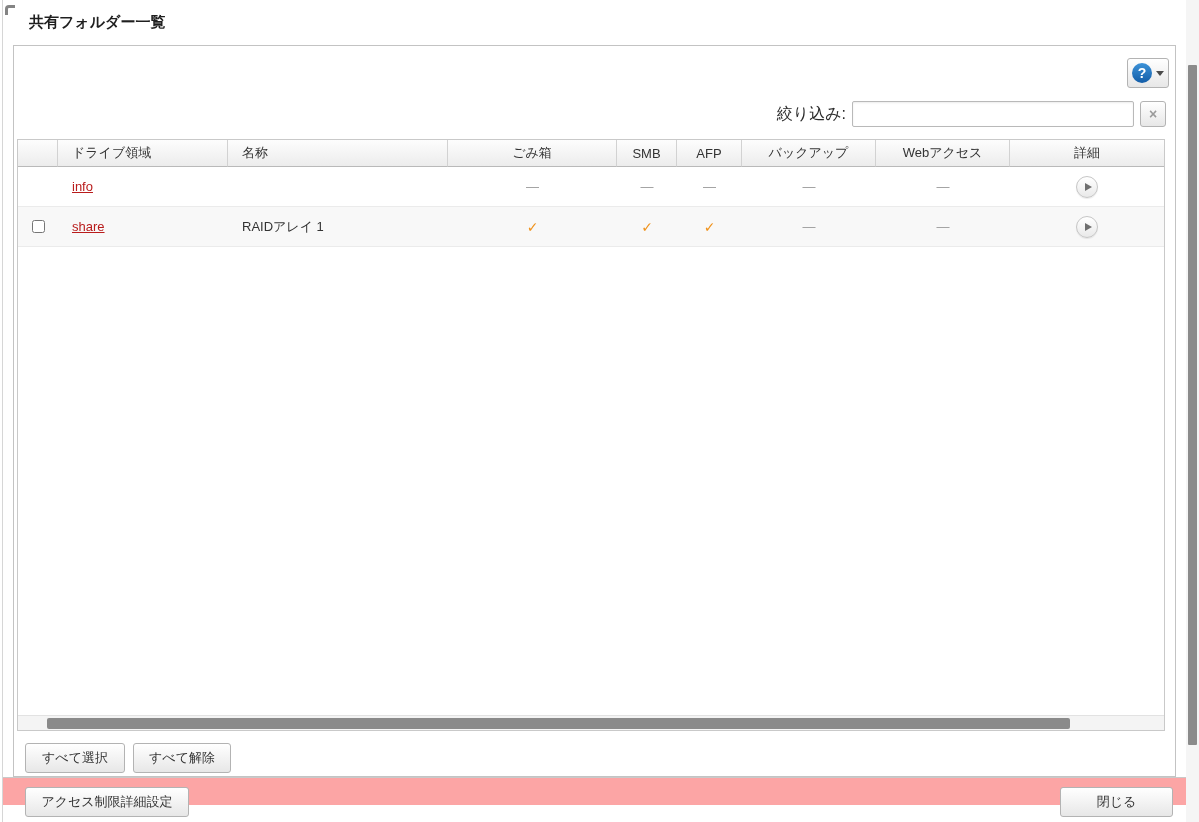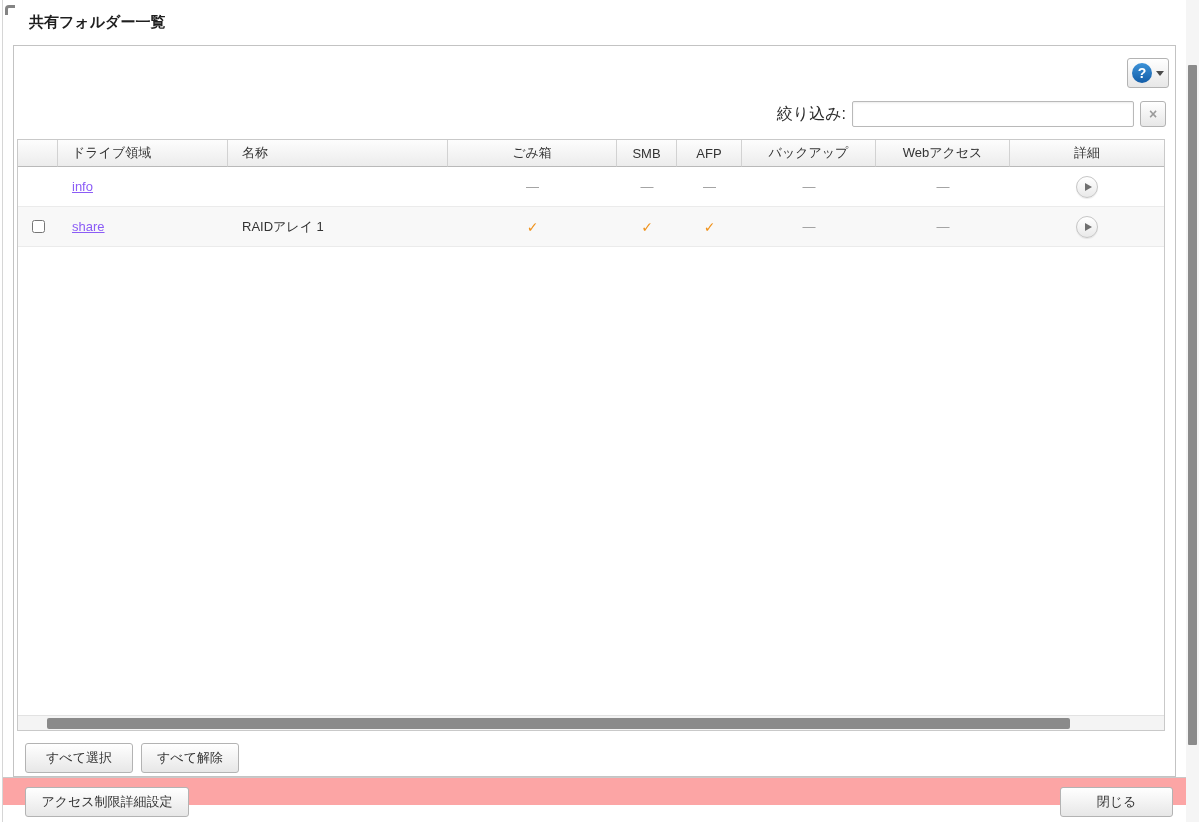--- a/index.html
+++ b/index.html
@@ -56,39 +56,39 @@
     grid-auto-rows:auto; width:100%; }
   .th { height:27px; background:linear-gradient(#fdfdfd,#ececec);
     border-bottom:1px solid #b9b9b9; border-right:1px solid #d2d2d2;
     display:flex; align-items:center; justify-content:center; color:#333; font-size:13px; }
   .th:nth-child(9) { border-right:none; }
   .th.left { justify-content:flex-start; padding-left:14px; }
   .td { height:40px; display:flex; align-items:center; justify-content:center;
     border-bottom:1px solid #ebebeb; font-size:13px; color:#333; }
   .td.left { justify-content:flex-start; padding-left:14px; }
   .td.alt { background:#f8f8f8; }
-  .folder-link { color:#8b5cf6; text-decoration:underline; cursor:pointer; }
+  .folder-link { color:#b91c1c; text-decoration:underline; cursor:pointer; }
   .mark { color:#999; font-size:13px; letter-spacing:0; }
   .mark.is-check { color:#f0931d; font-weight:bold; font-size:14px; }
   .row-checkbox { width:13px; height:13px; cursor:pointer; }
   .play-btn { position:relative; width:22px; height:22px; border-radius:50%;
     border:1px solid #c6c6c6; background:linear-gradient(#ffffff,#e9e9e9);
     box-shadow:0 1px 1px rgba(0,0,0,.08); cursor:pointer; display:inline-block; }
   .play-btn::after { content:""; position:absolute; left:8px; top:6px; width:0; height:0;
     border-top:4px solid transparent; border-bottom:4px solid transparent; border-left:7px solid #6e6e6e; }
 
   
   .hscroll { position:absolute; left:0; right:0; bottom:0; height:15px;
     background:#f4f4f4; border-top:1px solid #e2e2e2; }
   .hscroll-thumb { position:absolute; left:29px; top:2px; width:1023px; height:11px;
     background:#8a8a8a; border-radius:2px; cursor:pointer; }
 
   
   .select-row { position:absolute; left:11px; top:697px; display:flex; gap:8px; }
-  .btn-select-all { width:108px; }
+  .btn-select-all { width:100px; }
   .btn-deselect-all { width:98px; }
 
   
   .footer { position:absolute; left:3px; right:13px; top:777px; height:28px;
     background:#fca5a5; border-top:1px solid #c9c9c9; }
   .btn-access { position:absolute; left:22px; top:9px; width:164px; }
   .btn-close  { position:absolute; right:13px; top:9px; width:113px;margin-left:17px; }
 
   
   .vscroll { position:absolute; right:0; top:0; bottom:0; width:13px; background:#f5f5f5; }

